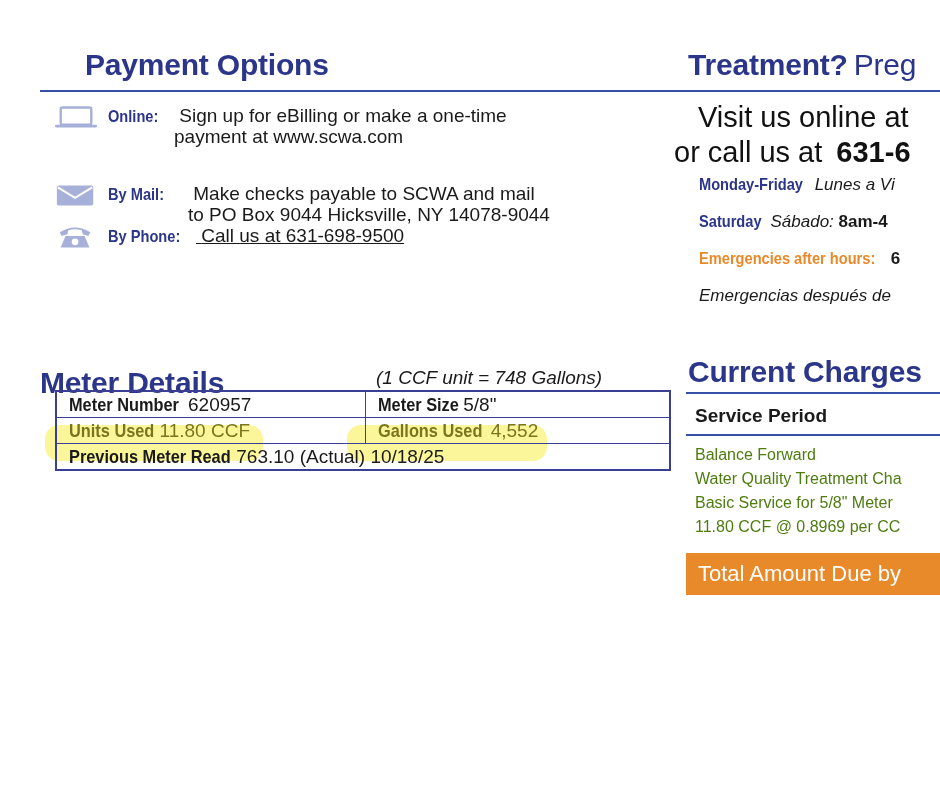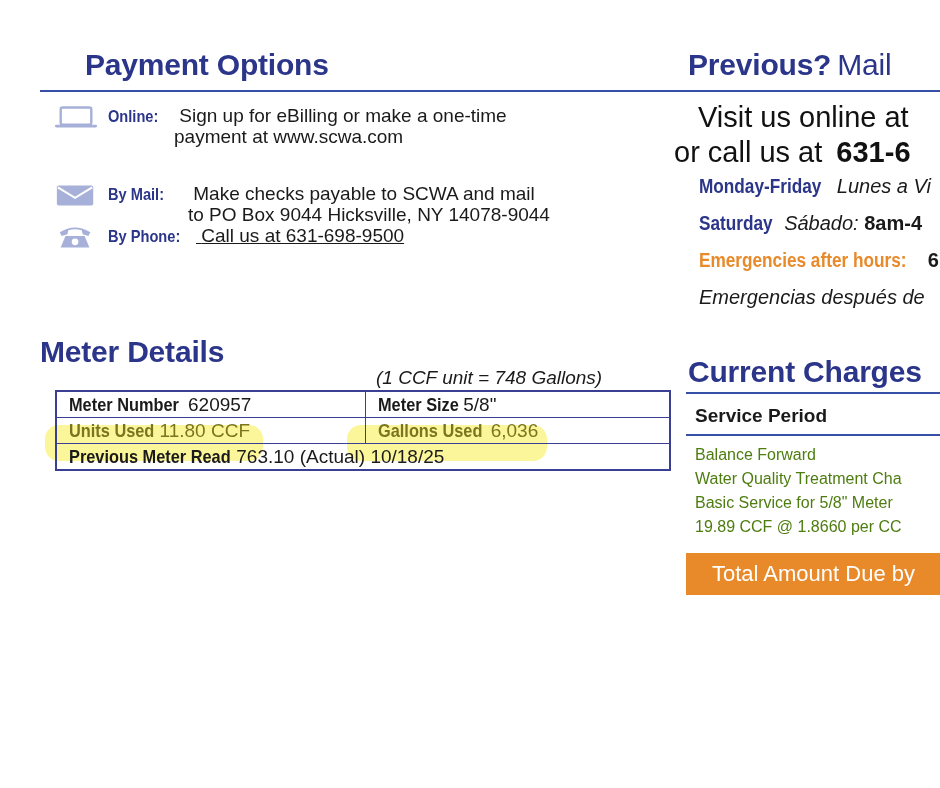--- a/index.html
+++ b/index.html
@@ -15,21 +15,21 @@
     .h-sub { font-weight: normal; color: #2b3589; }
     .rule { position: absolute; height: 2px; background: #3550a6; }
     .pay-row { position: absolute; left: 54px; display: flex; align-items: flex-start; }
     .pay-icon { width: 44px; height: 22px; display: flex; align-items: center; justify-content: flex-start; }
     .pay-label {
       font-weight: bold; color: #2b3589; font-size: 17px; white-space: nowrap;
       transform: scaleX(0.86); transform-origin: left center; display: inline-block;
     }
     .pay-text { font-size: 19px; line-height: 20px; color: #1a1a1a; white-space: nowrap; }
     .q-big { font-size: 29px; line-height: 34px; white-space: nowrap; color: #111; }
-    .q-line { position: absolute; left: 699px; white-space: nowrap; font-size: 20px; }
+    .q-line { position: absolute; left: 699px; white-space: nowrap; font-size: 17px; }
     .blue-cond {
       color: #2b3589; font-weight: bold; display: inline-block;
       transform: scaleX(0.86); transform-origin: left center;
     }
     .orange-cond {
       color: #e8892a; font-weight: bold; display: inline-block;
       transform: scaleX(0.86); transform-origin: left center;
     }
     .meter-table {
       position: absolute; left: 39px; top: 390px; width: 616px;
@@ -44,21 +44,21 @@
       transform-origin: left center; margin-right: -14px;
     }
     .highlight {
       position: absolute; background: #fbf48a; border-radius: 14px; opacity: 0.85;
     }
     .olive { color: #7c7520; }
     .charges { position: absolute; left: 695px; font-size: 16px; white-space: nowrap; color: #4d7c0f; }
     .total-bar {
       position: absolute; left: 686px; top: 553px; width: 254px; height: 42px;
       background: #e8892a; color: #ffffff; font-size: 22px; line-height: 42px;
-      padding-left: 26px; box-sizing: border-box; white-space: nowrap; overflow: hidden;
+      padding-left: 12px; box-sizing: border-box; white-space: nowrap; overflow: hidden;
     }
   </style>
 </head>
 <body>
 
 <div class="abs h-title" style="left:40px; top:50px;margin-left:45px;">Payment Options</div>
 <div class="rule" style="left:40px; top:90px; width:900px;"></div>
 
 <div class="pay-row" style="top:106px;">
   <div class="pay-icon">
@@ -102,21 +102,21 @@
   </div>
   <div style="margin-left:10px;">
     <div class="pay-text">
       <span class="pay-label" style="width:88px;">By Phone:</span>
       <span>Call us at 631-698-9500</span>
     </div>
   </div>
 </div>
 
 <div class="abs h-title" style="left:688px; top:50px;">
-  <span>Previous?</span><span class="h-sub" style="margin-left:6px;">Mail</span>
+  <span>Treatment?</span><span class="h-sub" style="margin-left:6px;">Preg</span>
 </div>
 
 <div class="abs q-big" style="left:698px; top:100px;">Visit us online at</div>
 <div class="abs q-big" style="left:674px; top:135px;">
   <span>or call us at</span>
   <b style="margin-left:6px;">631-6</b>
 </div>
 
 <div class="q-line" style="top:175px;">
   <span class="blue-cond">Monday-Friday</span>
@@ -128,21 +128,21 @@
   <b>8am-4</b>
 </div>
 <div class="q-line" style="top:249px;">
   <span class="orange-cond">Emergencies after hours:</span>
   <b style="margin-left:-18px;">6</b>
 </div>
 <div class="q-line" style="top:286px;">
   <i>Emergencias después de</i>
 </div>
 
-<div class="abs h-title" style="left:40px; top:337px;">Meter Details</div>
+<div class="abs h-title" style="left:40px; top:368px;">Meter Details</div>
 <div class="abs" style="left:376px; top:367px; font-size:19px; font-style:italic; white-space:nowrap;">(1 CCF unit = 748 Gallons)</div>
 
 <div class="highlight" style="left:45px; top:425px; width:218px; height:36px;"></div>
 <div class="highlight" style="left:347px; top:425px; width:200px; height:36px;"></div>
 
 <table class="meter-table">
   <tbody>
       <tr>
     <td style="width:296px;">
       <span class="mlabel">Meter Number</span>
@@ -153,37 +153,37 @@
       <span>5/8"</span>
     </td>
   </tr>
   <tr>
     <td style="background:transparent;">
       <span class="mlabel olive">Units Used</span>
       <span class="olive">11.80 CCF</span>
     </td>
     <td>
       <span class="mlabel olive">Gallons Used</span>
-      <span class="olive">6,036</span>
+      <span class="olive">4,552</span>
     </td>
   </tr>
   <tr>
     <td colspan="2">
       <span class="mlabel" style="margin-right:-26px;">Previous Meter Read</span>
       <span>763.10 (Actual) 10/18/25</span>
     </td>
   </tr>
 </tbody>
   </table>
 
 <div class="abs h-title" style="left:688px; top:357px;">Current Charges</div>
 <div class="rule" style="left:686px; top:392px; width:254px;"></div>
 <div class="abs" style="left:695px; top:405px; font-size:19px; font-weight:bold; white-space:nowrap;">Service Period</div>
 <div class="rule" style="left:686px; top:434px; width:254px;"></div>
 
 <div class="charges" style="top:446px;">Balance Forward</div>
 <div class="charges" style="top:470px;">Water Quality Treatment Cha</div>
 <div class="charges" style="top:494px;">Basic Service for 5/8" Meter</div>
-<div class="charges" style="top:518px;">19.89 CCF @ 1.8660 per CC</div>
+<div class="charges" style="top:518px;">11.80 CCF @ 0.8969 per CC</div>
 
 <div class="total-bar">
   <span>Total Amount Due by</span>
 </div>
 
 </body></html>

